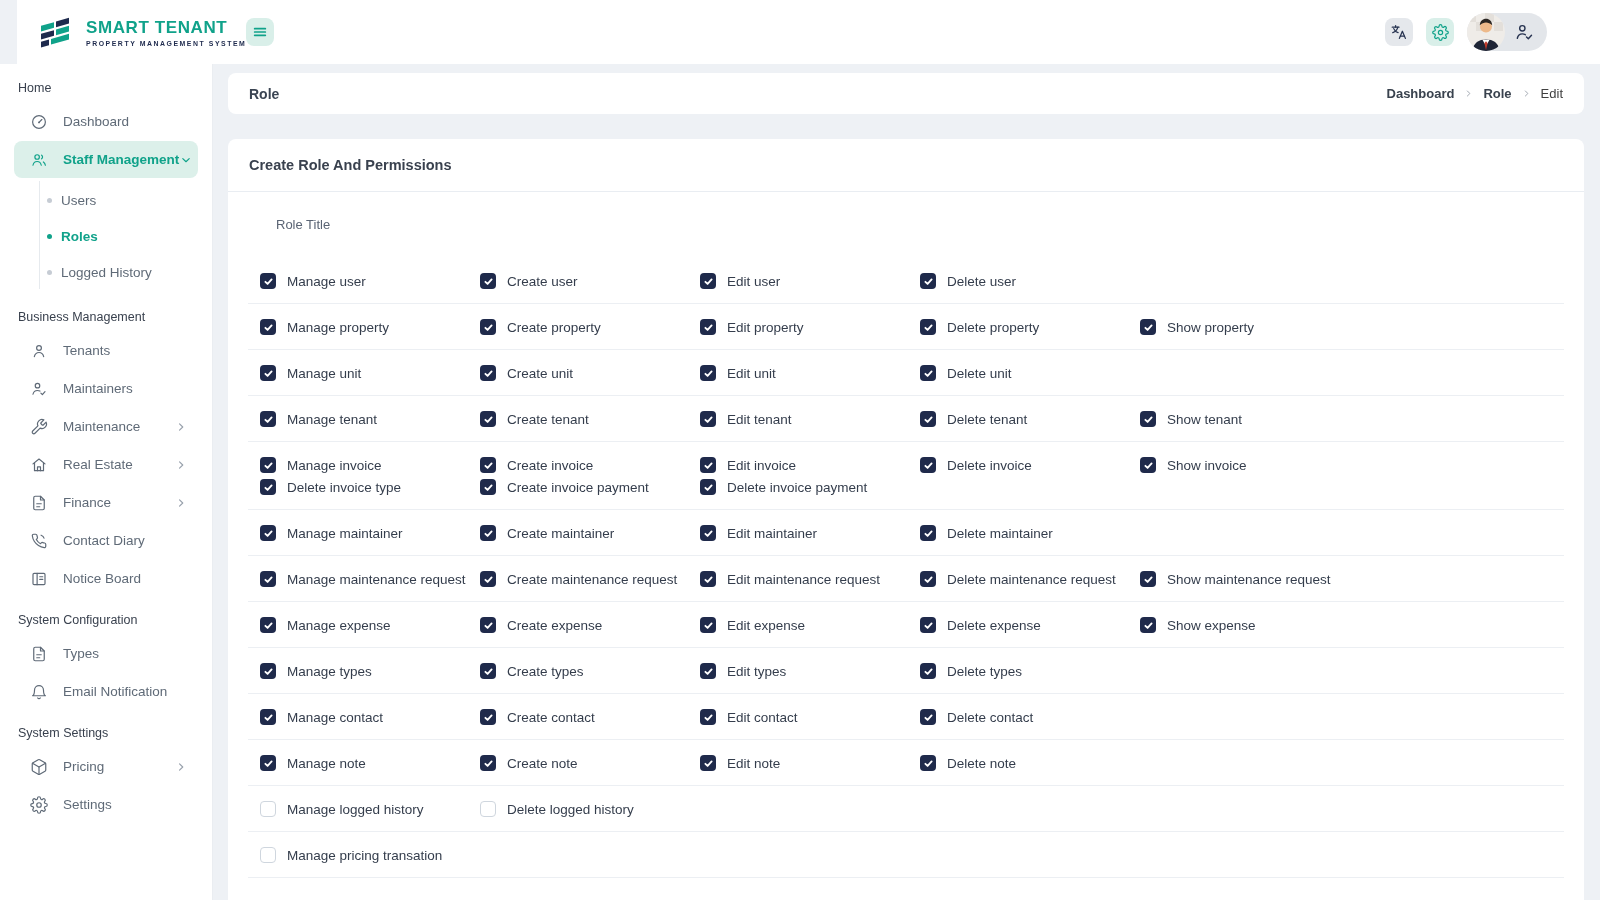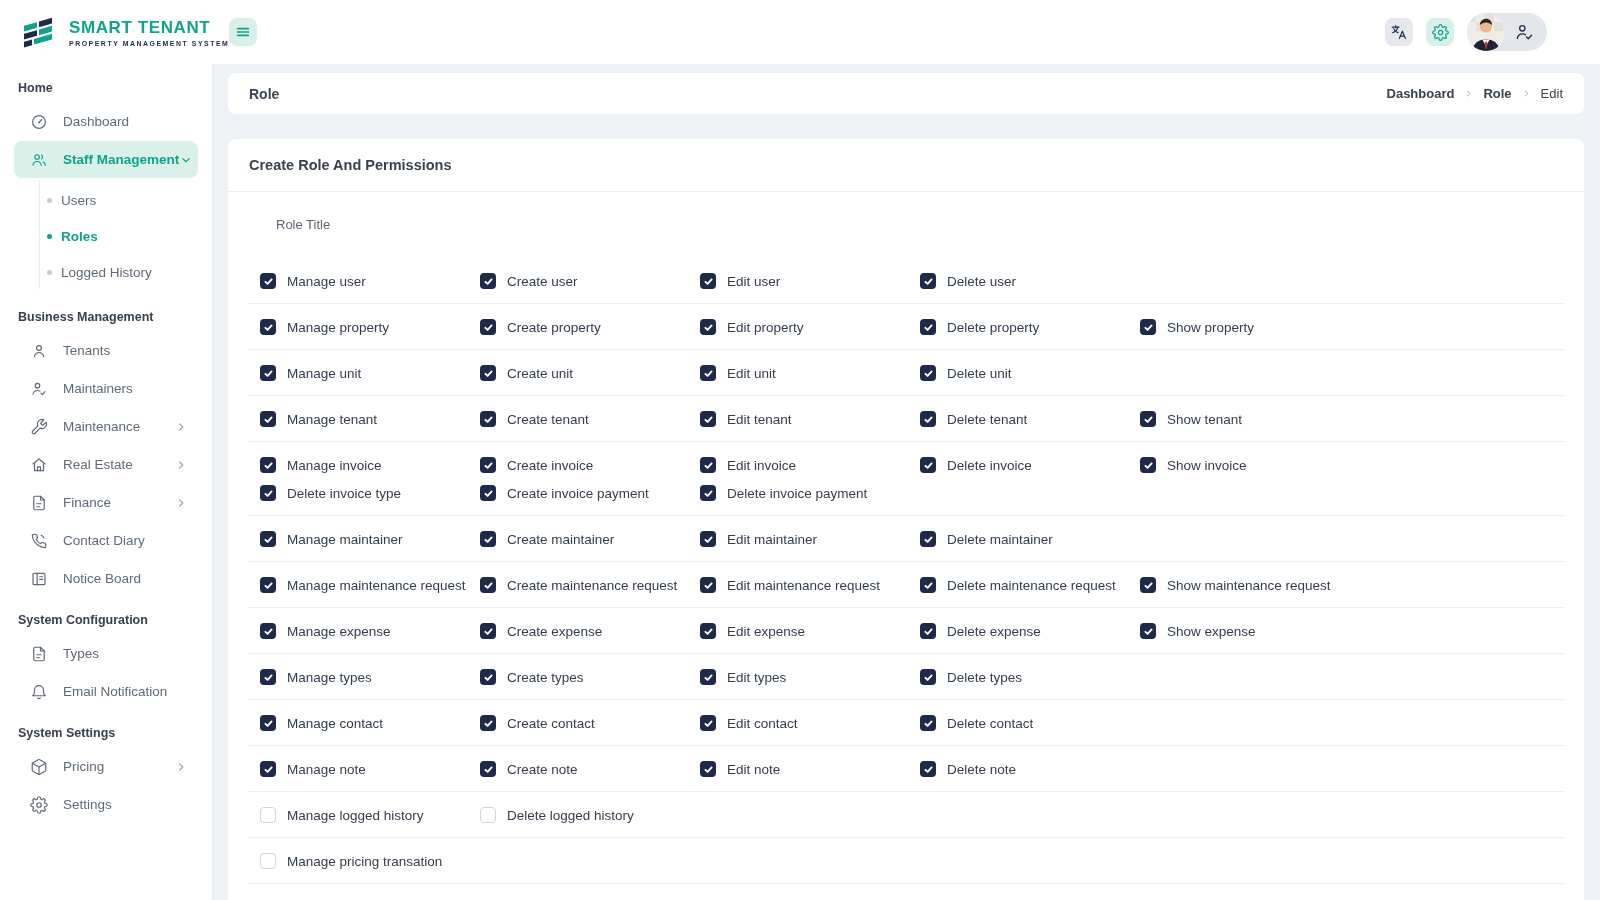--- a/index.html
+++ b/index.html
@@ -1,35 +1,35 @@
 <!DOCTYPE html>
 <html><head>
 <meta charset="utf-8">
 <style>
   * { margin:0; padding:0; box-sizing:border-box; }
   html,body { width:1600px; height:900px; overflow:hidden; }
   body { font-family:"Liberation Sans", sans-serif; background:#eef1f5; position:relative; }
 
   
-  .header { position:absolute; top:0; left:0; right:0; height:64px; background:#fff; display:flex; align-items:center; z-index:20; }
+  .header { position:absolute; top:0; left:17px; right:0; height:64px; background:#fff; display:flex; align-items:center; z-index:20; }
   .logo-wrap { width:213px; flex:none; display:flex; align-items:center; gap:9px; padding-left:20px; }
   .brand-name { color:#10a28a; font-weight:bold; font-size:17px; letter-spacing:.6px; white-space:nowrap; }
   .brand-tag { color:#1e2a4d; font-size:6.9px; font-weight:bold; letter-spacing:1.55px; margin-top:2px; white-space:nowrap; }
   .hamburger-btn { width:28px; height:28px; margin-left:16px; background:#d9efe9; border:none; border-radius:8px; display:flex; align-items:center; justify-content:center; color:#10a28a; cursor:pointer; }
   .header-right { margin-left:auto; display:flex; align-items:center; gap:13px; padding-right:53px; }
   .hbtn { width:28px; height:28px; border:none; border-radius:8px; display:flex; align-items:center; justify-content:center; cursor:pointer; }
   .hbtn.gray { background:#e5e8ec; color:#273350; }
   .hbtn.teal { background:#d9efe9; color:#10a28a; }
   .avatar-pill { height:38px; background:#e3e6ea; border-radius:19px; display:flex; align-items:center; gap:9px; padding-right:13px; cursor:pointer; }
   .avatar { width:38px; height:38px; border-radius:50%; overflow:hidden; flex:none; }
   .pill-ico { color:#273350; display:flex; }
 
   
   .sidebar { position:absolute; top:64px; left:0; bottom:0; width:213px; background:#fff; border-right:1px solid #eaedf1; overflow:hidden; padding-top:2px; }
-  .sb-title { padding:15px 18px 7px; font-size:12.5px; font-weight:bold; color:#39414e; }
+  .sb-title { padding:15px 18px 7px; font-size:12.5px; font-weight:normal; color:#39414e; }
   .sb-item { display:flex; align-items:center; height:37px; margin:1px 14px; padding:0 10px 0 16px; border-radius:8px; color:#5f6a77; font-size:13.5px; cursor:pointer; }
   .sb-icon { width:18px; height:18px; flex:none; margin-right:15px; display:flex; align-items:center; }
   .sb-icon svg { width:18px; height:18px; }
   .sb-label { white-space:nowrap; }
   .sb-chev { margin-left:auto; display:flex; color:#98a1ac; }
   .sb-chev svg { width:14px; height:14px; }
   .sb-item.active { background:#dcf0ea; color:#10a28a; font-weight:bold; }
   .sb-item.active .sb-chev { color:#10a28a; }
   .sb-sub { position:relative; padding:3px 0 5px; }
   .sb-sub::before { content:''; position:absolute; left:39px; top:2px; bottom:6px; width:1px; background:#e6eaee; }
@@ -48,21 +48,21 @@
   .crumb-sep { display:flex; color:#9aa1ab; margin:0 9px; }
   .crumb-sep svg { width:11px; height:11px; }
 
   .formcard { margin-top:25px; background:#fff; border-radius:8px; min-height:1300px; }
   .formcard-head { padding:18px 21px; border-bottom:1px solid #e9edf2; font-size:14.5px; font-weight:bold; color:#39414e; }
   .formcard-body { padding:25px 20px 0; }
   .field-label { font-size:13px; color:#5a6474; margin-bottom:9px;margin-left:28px; }
   .text-input { width:100%; height:33px; border:1px solid #ccd3dc; border-radius:6px; padding:0 12px; font-size:13.5px; color:#333; font-family:inherit; background:#fff; outline:none; }
 
   .perm-wrap { margin-top:26px; }
-  .perm-row { display:grid; grid-template-columns:repeat(5,220px); row-gap:12px; padding:15px 12px 14px; border-bottom:1px solid #eceff3;text-align:right; }
+  .perm-row { display:grid; grid-template-columns:repeat(5,220px); row-gap:6px; padding:15px 12px 14px; border-bottom:1px solid #eceff3;text-align:right; }
   .perm-cell { display:flex; align-items:center; gap:11px; cursor:pointer; }
   .cbx { width:16px; height:16px; border-radius:4px; flex:none; display:flex; align-items:center; justify-content:center; }
   .cbx.on { background:#1f2a4b; }
   .cbx.on svg { width:11px; height:11px; }
   .cbx.off { background:#fff; border:1.5px solid #cfd6de; }
   .perm-label { font-size:13.5px; color:#343d4c; white-space:nowrap; }
 </style>
 </head>
 <body>
 

